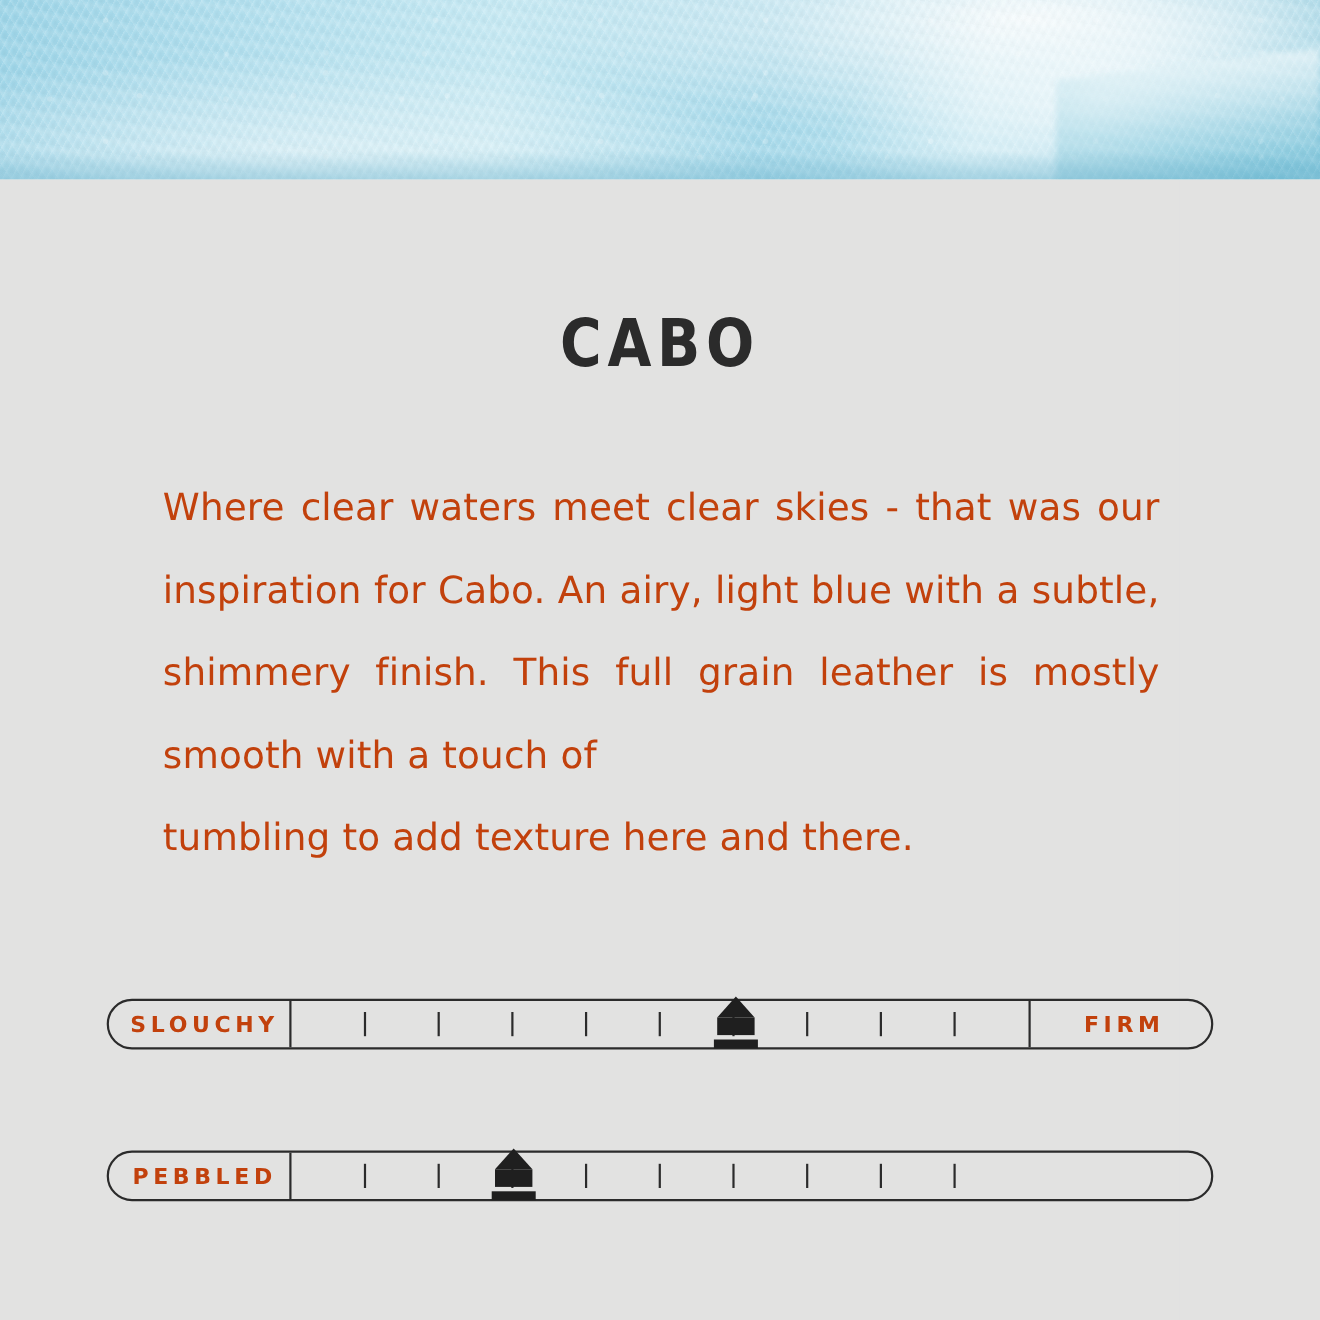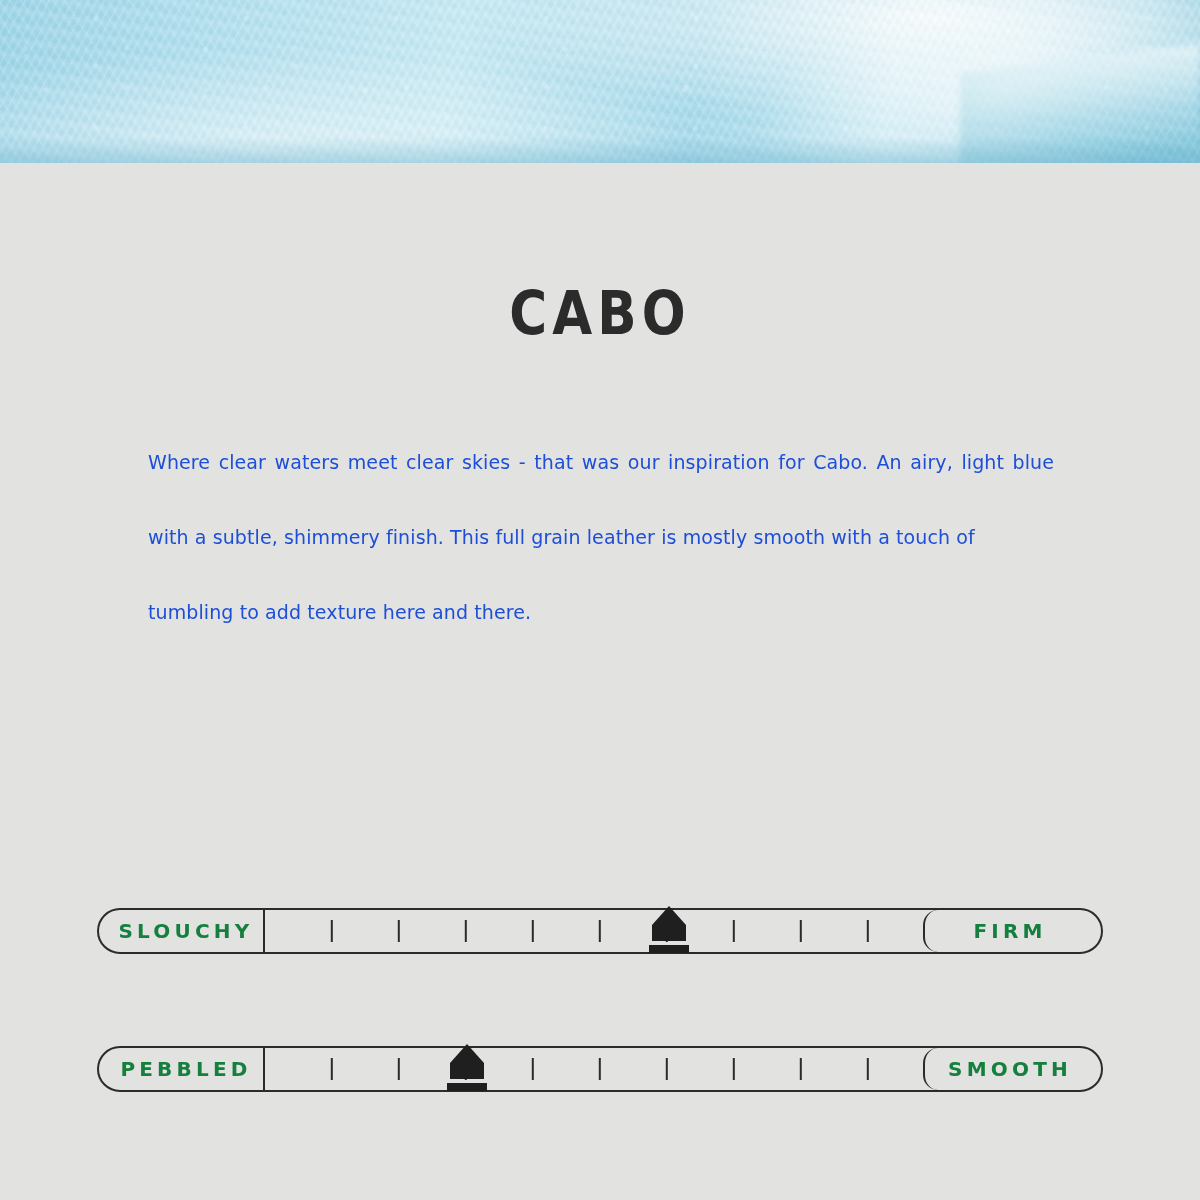--- a/index.html
+++ b/index.html
@@ -106,23 +106,23 @@
   }
 
   
   .body-copy {
     position: absolute;
     top: 425px;
     left: 148px;
     width: 906px;
     font-family: "DejaVu Sans", sans-serif;
     font-weight: 400;
-    font-size: 19px;
+    font-size: 34px;
     line-height: 75px;
-    color: #1d4ed8;
+    color: #c2410c;
     text-align: justify;
     letter-spacing: 0.1px;
   }
   .body-copy .line-last {
     display: block;
     text-align: left;
   }
 
   
   .scale {
@@ -142,35 +142,34 @@
     position: absolute;
     top: 0;
     height: 100%;
     display: flex;
     align-items: center;
     justify-content: center;
     font-family: "DejaVu Sans", sans-serif;
     font-weight: 700;
     font-size: 20px;
     letter-spacing: 4.2px;
-    color: #15803d;
+    color: #c2410c;
     box-sizing: border-box;
   }
   .label-left {
     left: 0;
     width: 166px;
     border-right: 2.4px solid #2b2b2b;
     padding-left: 10px;
   }
   .label-right {
-    right: 12px;
+    right: 0;
     width: 166px;
     border-left: 2.4px solid #2b2b2b;
     padding-left: 6px;
-    border-radius: 15px;
   }
 
   .ticks {
     position: absolute;
     left: 166px;
     right: 166px;
     top: 0;
     height: 100%;
   }
   .tick {
@@ -269,21 +268,20 @@
         <div class="tick" style="left: 10%;"></div>
         <div class="tick" style="left: 20%;"></div>
         <div class="tick" style="left: 30%;"></div>
         <div class="tick" style="left: 40%;"></div>
         <div class="tick" style="left: 50%;"></div>
         <div class="tick" style="left: 60%;"></div>
         <div class="tick" style="left: 70%;"></div>
         <div class="tick" style="left: 80%;"></div>
         <div class="tick" style="left: 90%;"></div>
       </div>
-    <div class="scale-label label-right">SMOOTH</div>
     <div class="marker" id="marker-1" style="left: 368.2px;">
       <div class="house"></div>
       <div class="body-blk"></div>
       <div class="bar"></div>
     </div>
   </div>
 
 </div>
 
 </body></html>

